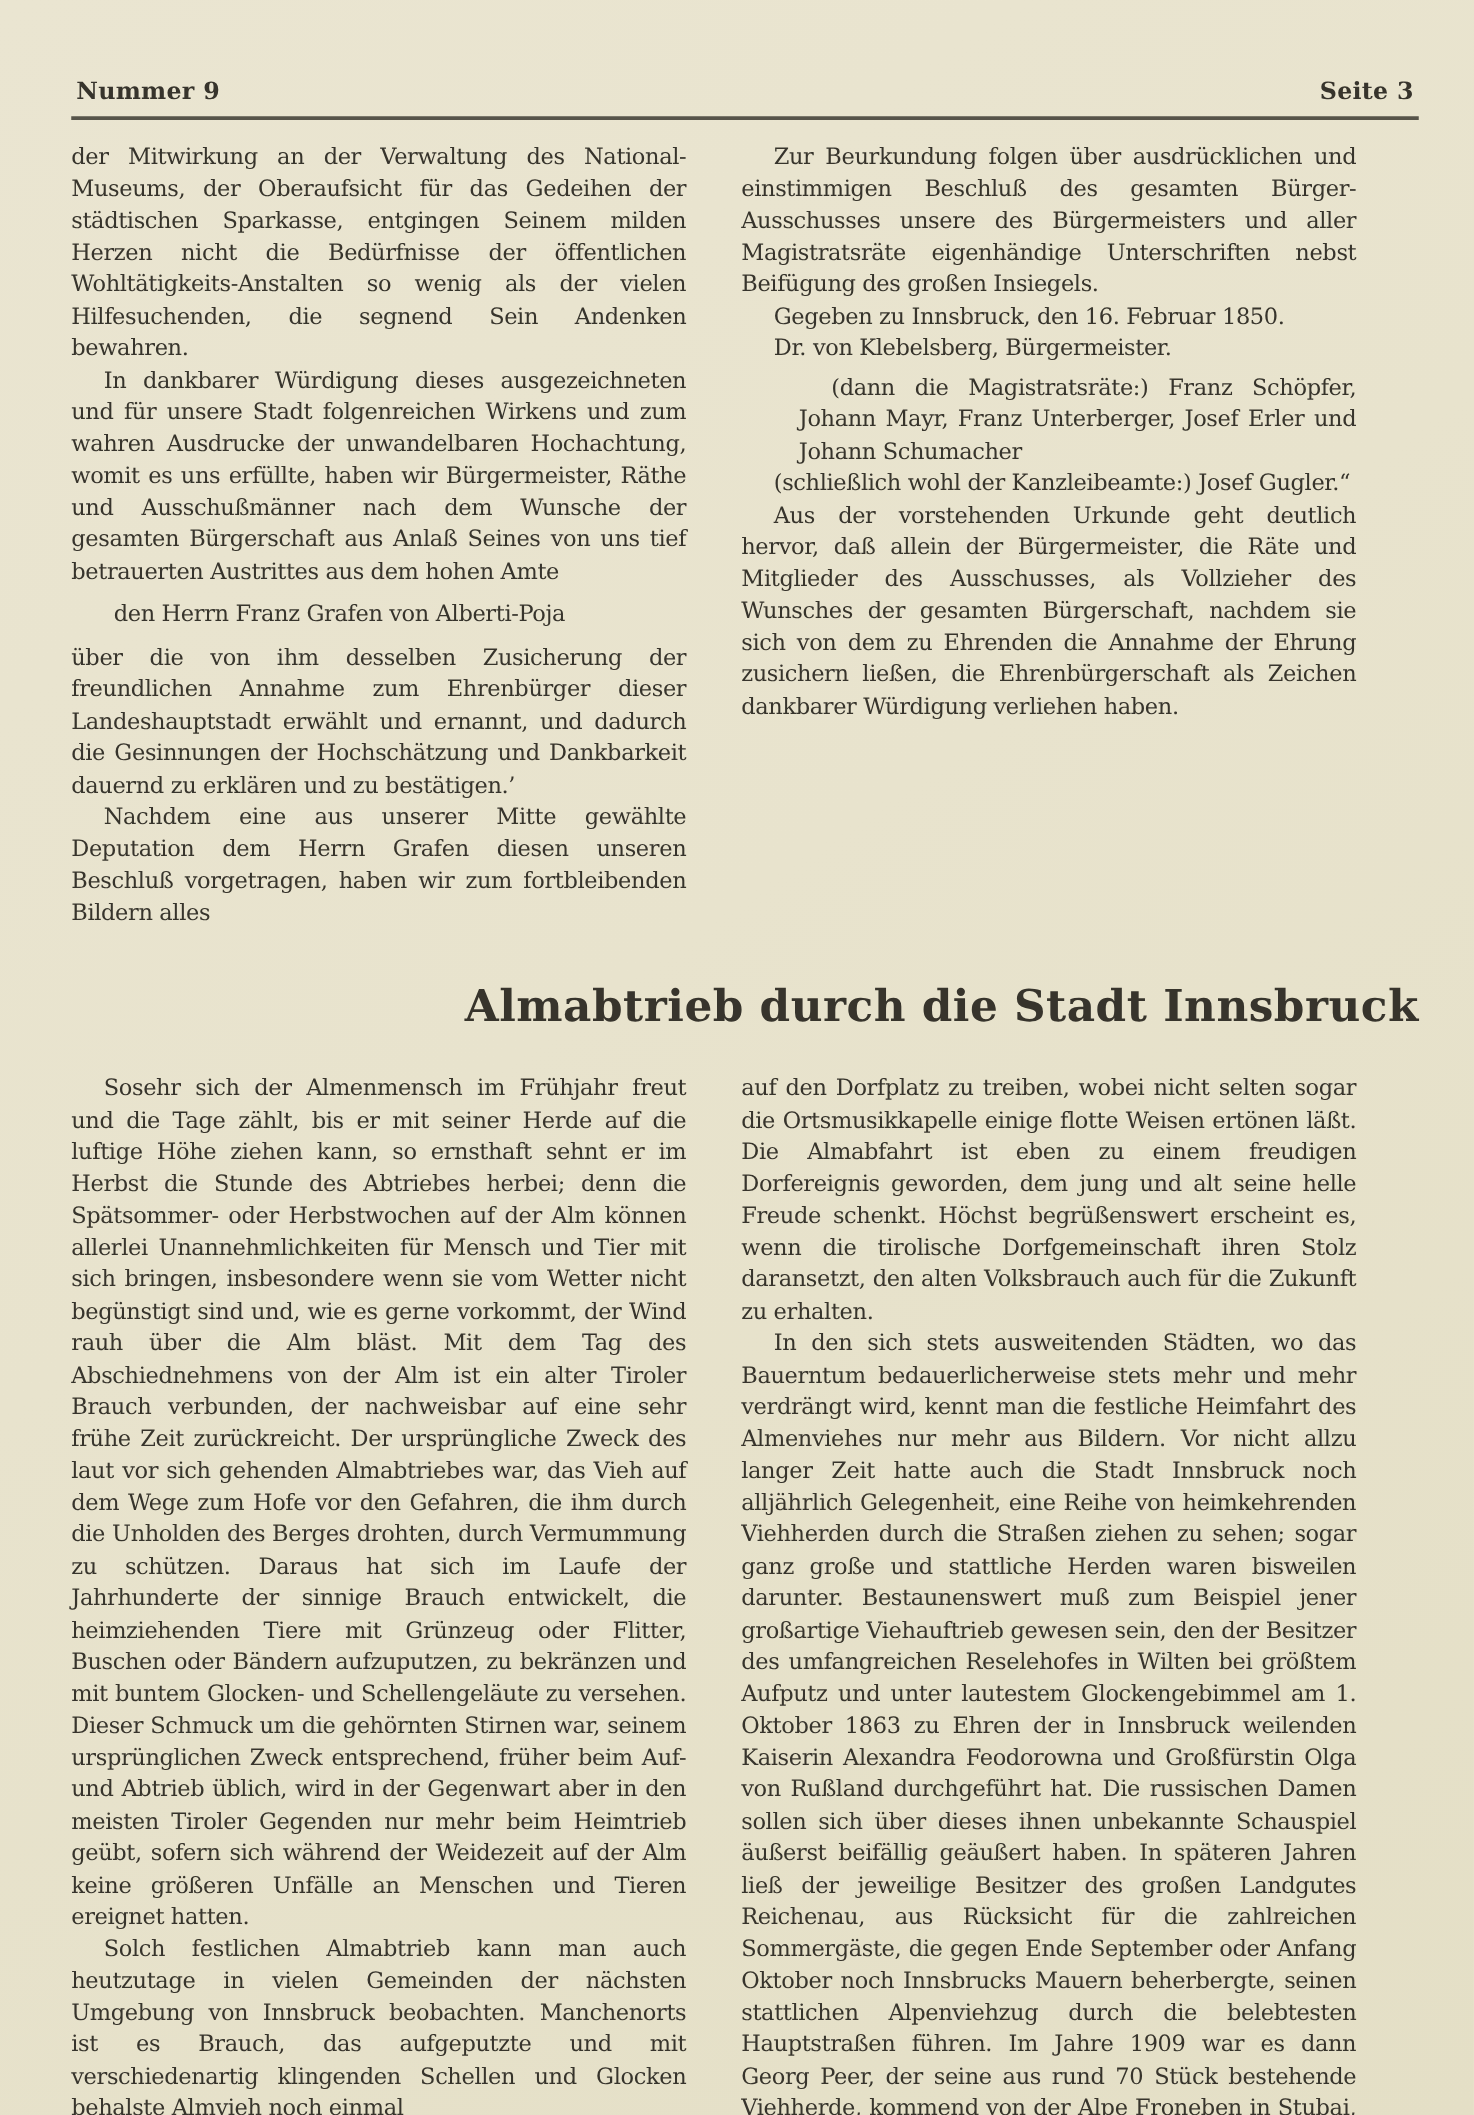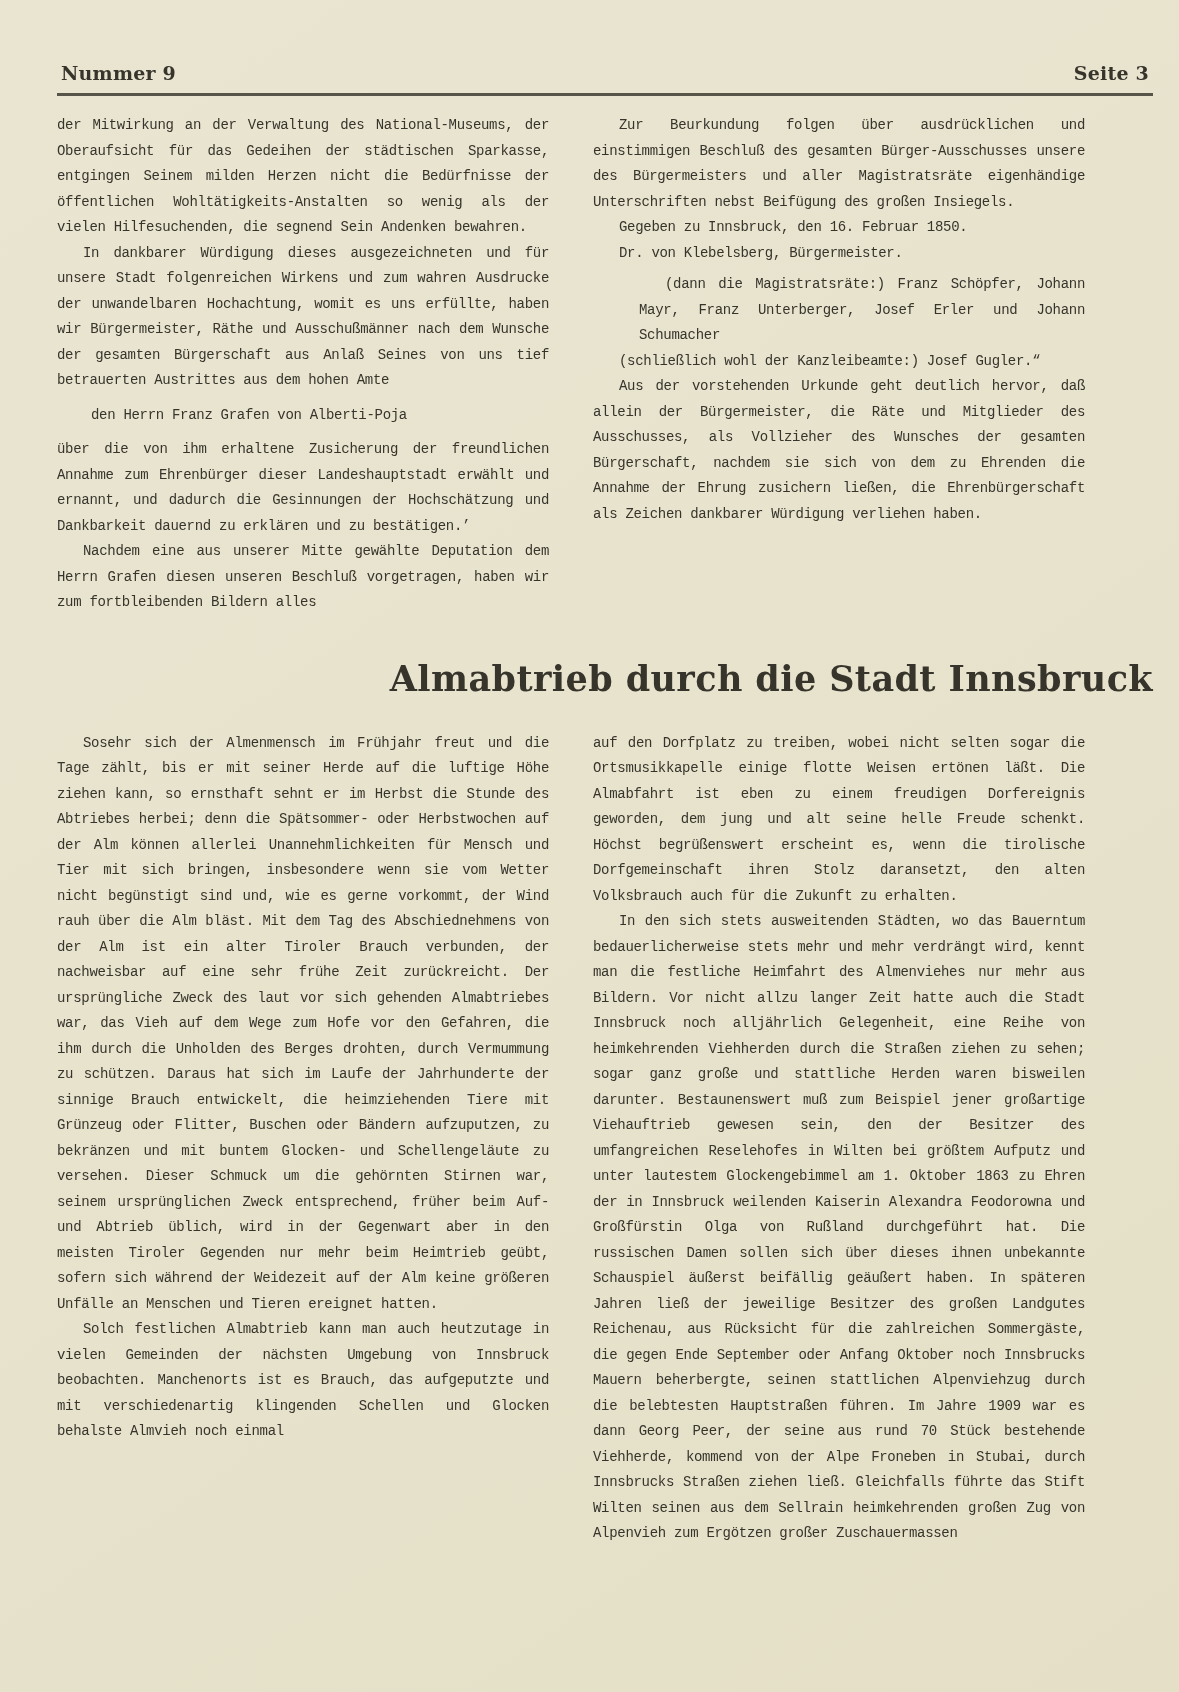--- a/index.html
+++ b/index.html
@@ -10,21 +10,21 @@
   html, body {
     margin: 0; padding: 0;
     width: 1179px; height: 1692px;
     background: var(--paper);
     color: var(--ink);
     font-family: "DejaVu Serif", serif;
     overflow: hidden;
   }
   .page {
     width: 1179px; height: 1692px;
-    padding: 62px 26px 0 57px;
+    padding: 62px 44px 0 57px;
     background: linear-gradient(145deg, #eae5d1 0%, #e8e3cd 45%, #e4dfc6 100%);
   }
   .masthead {
     display: flex;
     justify-content: space-between;
     align-items: baseline;
     font-size: 19px;
     padding: 0 4px 9px 4px;
     letter-spacing: 0.2px;
   }
@@ -33,24 +33,23 @@
   .rule {
     height: 3px;
     background: var(--ink);
     opacity: 0.82;
     margin: 0 0 17px 0;
   }
   .columns {
     display: flex;
     gap: 44px;
     text-align: justify;
-    font-size: 14px;
+    font-size: 18px;
     line-height: 25.5px;
     letter-spacing: -0.3px;
-    font-family: Liberation Mono, monospace;
   }
   .col { width: 492px; }
   p { margin: 0; }
   .indent  { text-indent: 26px; }
   .noindent{ text-indent: 0; }
   .display { margin: 9px 0; text-indent: 34px; }
   .sp  { }
   .sps { margin-top: 6px; margin-left: 46px; }
   .headline {
     font-size: 35px;
@@ -69,21 +68,21 @@
     <span class="mast-side">Nummer 9</span>
     <span class="mast-side">Seite 3</span>
   </header>
   <div class="rule"></div>
 
   <section class="columns">
     <div class="col">
       <p class="noindent">der Mitwirkung an der Verwaltung des National-Museums, der Oberaufsicht für das Gedeihen der städtischen Sparkasse, entgingen Seinem milden Herzen nicht die Bedürfnisse der öffentlichen Wohltätigkeits-Anstalten so wenig als der vielen Hilfesuchenden, die segnend Sein Andenken bewahren.</p>
       <p class="indent">In dankbarer Würdigung dieses ausgezeichneten und für unsere Stadt folgenreichen Wirkens und zum wahren Ausdrucke der unwandelbaren Hochachtung, womit es uns erfüllte, haben wir Bürgermeister, Räthe und Ausschußmänner nach dem Wunsche der gesamten Bürgerschaft aus Anlaß Seines von uns tief betrauerten Austrittes aus dem hohen Amte</p>
       <p class="display">den Herrn Franz Grafen von Alberti-Poja</p>
-      <p class="noindent">über die von ihm erhaltene Zusicherung der freundlichen Annahme zum Ehrenbürger dieser Landeshauptstadt erwählt und ernannt, und dadurch die Gesinnungen der Hochschätzung und Dankbarkeit dauernd zu erklären und zu bestätigen.’</p>
+      <p class="noindent">über die von ihm desselben Zusicherung der freundlichen Annahme zum Ehrenbürger dieser Landeshauptstadt erwählt und ernannt, und dadurch die Gesinnungen der Hochschätzung und Dankbarkeit dauernd zu erklären und zu bestätigen.’</p>
       <p class="indent">Nachdem eine aus unserer Mitte gewählte Deputation dem Herrn Grafen diesen unseren Beschluß vorgetragen, haben wir zum fortbleibenden Bildern alles</p>
     </div>
     <div class="col">
       <p class="indent">Zur Beurkundung folgen über ausdrücklichen und einstimmigen Beschluß des gesamten Bürger-Ausschusses unsere des Bürgermeisters und aller Magistratsräte eigenhändige Unterschriften nebst Beifügung des großen Insiegels.</p>
       <p class="indent sp">Gegeben zu Innsbruck, den 16. Februar 1850.</p>
       <p class="indent sp">Dr. von Klebelsberg, Bürgermeister.</p>
       <p class="indent sps">(dann die Magistratsräte:) Franz Schöpfer, Johann Mayr, Franz Unterberger, Josef Erler und Johann Schumacher</p>
       <p class="indent sp">(schließlich wohl der Kanzleibeamte:) Josef Gugler.“</p>
       <p class="indent sp">Aus der vorstehenden Urkunde geht deutlich hervor, daß allein der Bürgermeister, die Räte und Mitglieder des Ausschusses, als Vollzieher des Wunsches der gesamten Bürgerschaft, nachdem sie sich von dem zu Ehrenden die Annahme der Ehrung zusichern ließen, die Ehrenbürgerschaft als Zeichen dankbarer Würdigung verliehen haben.</p>
     </div>

